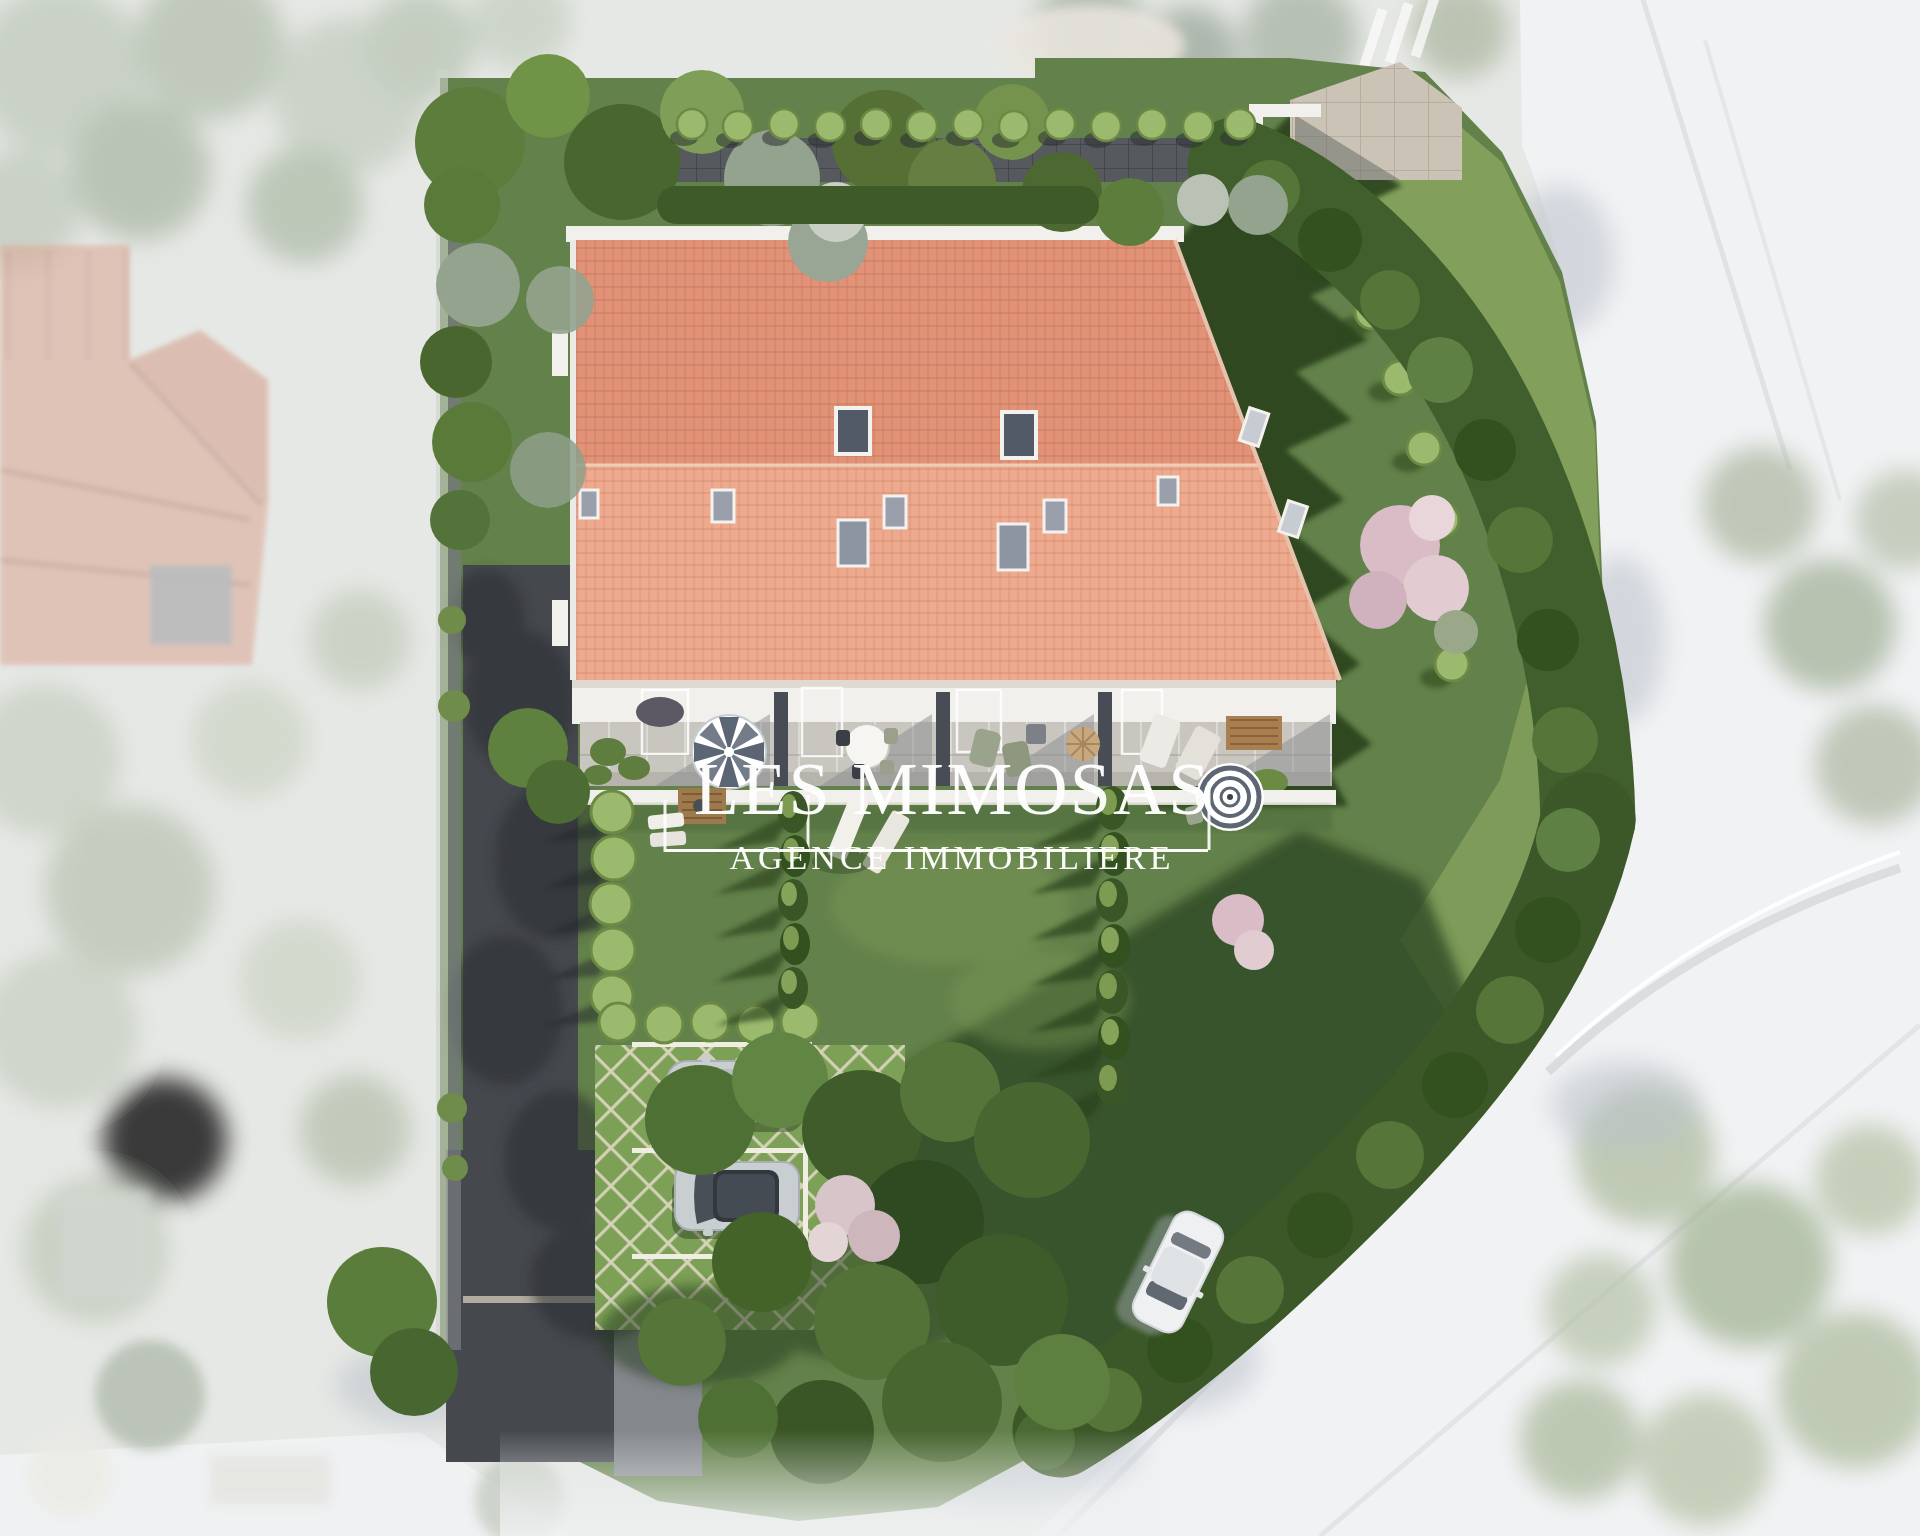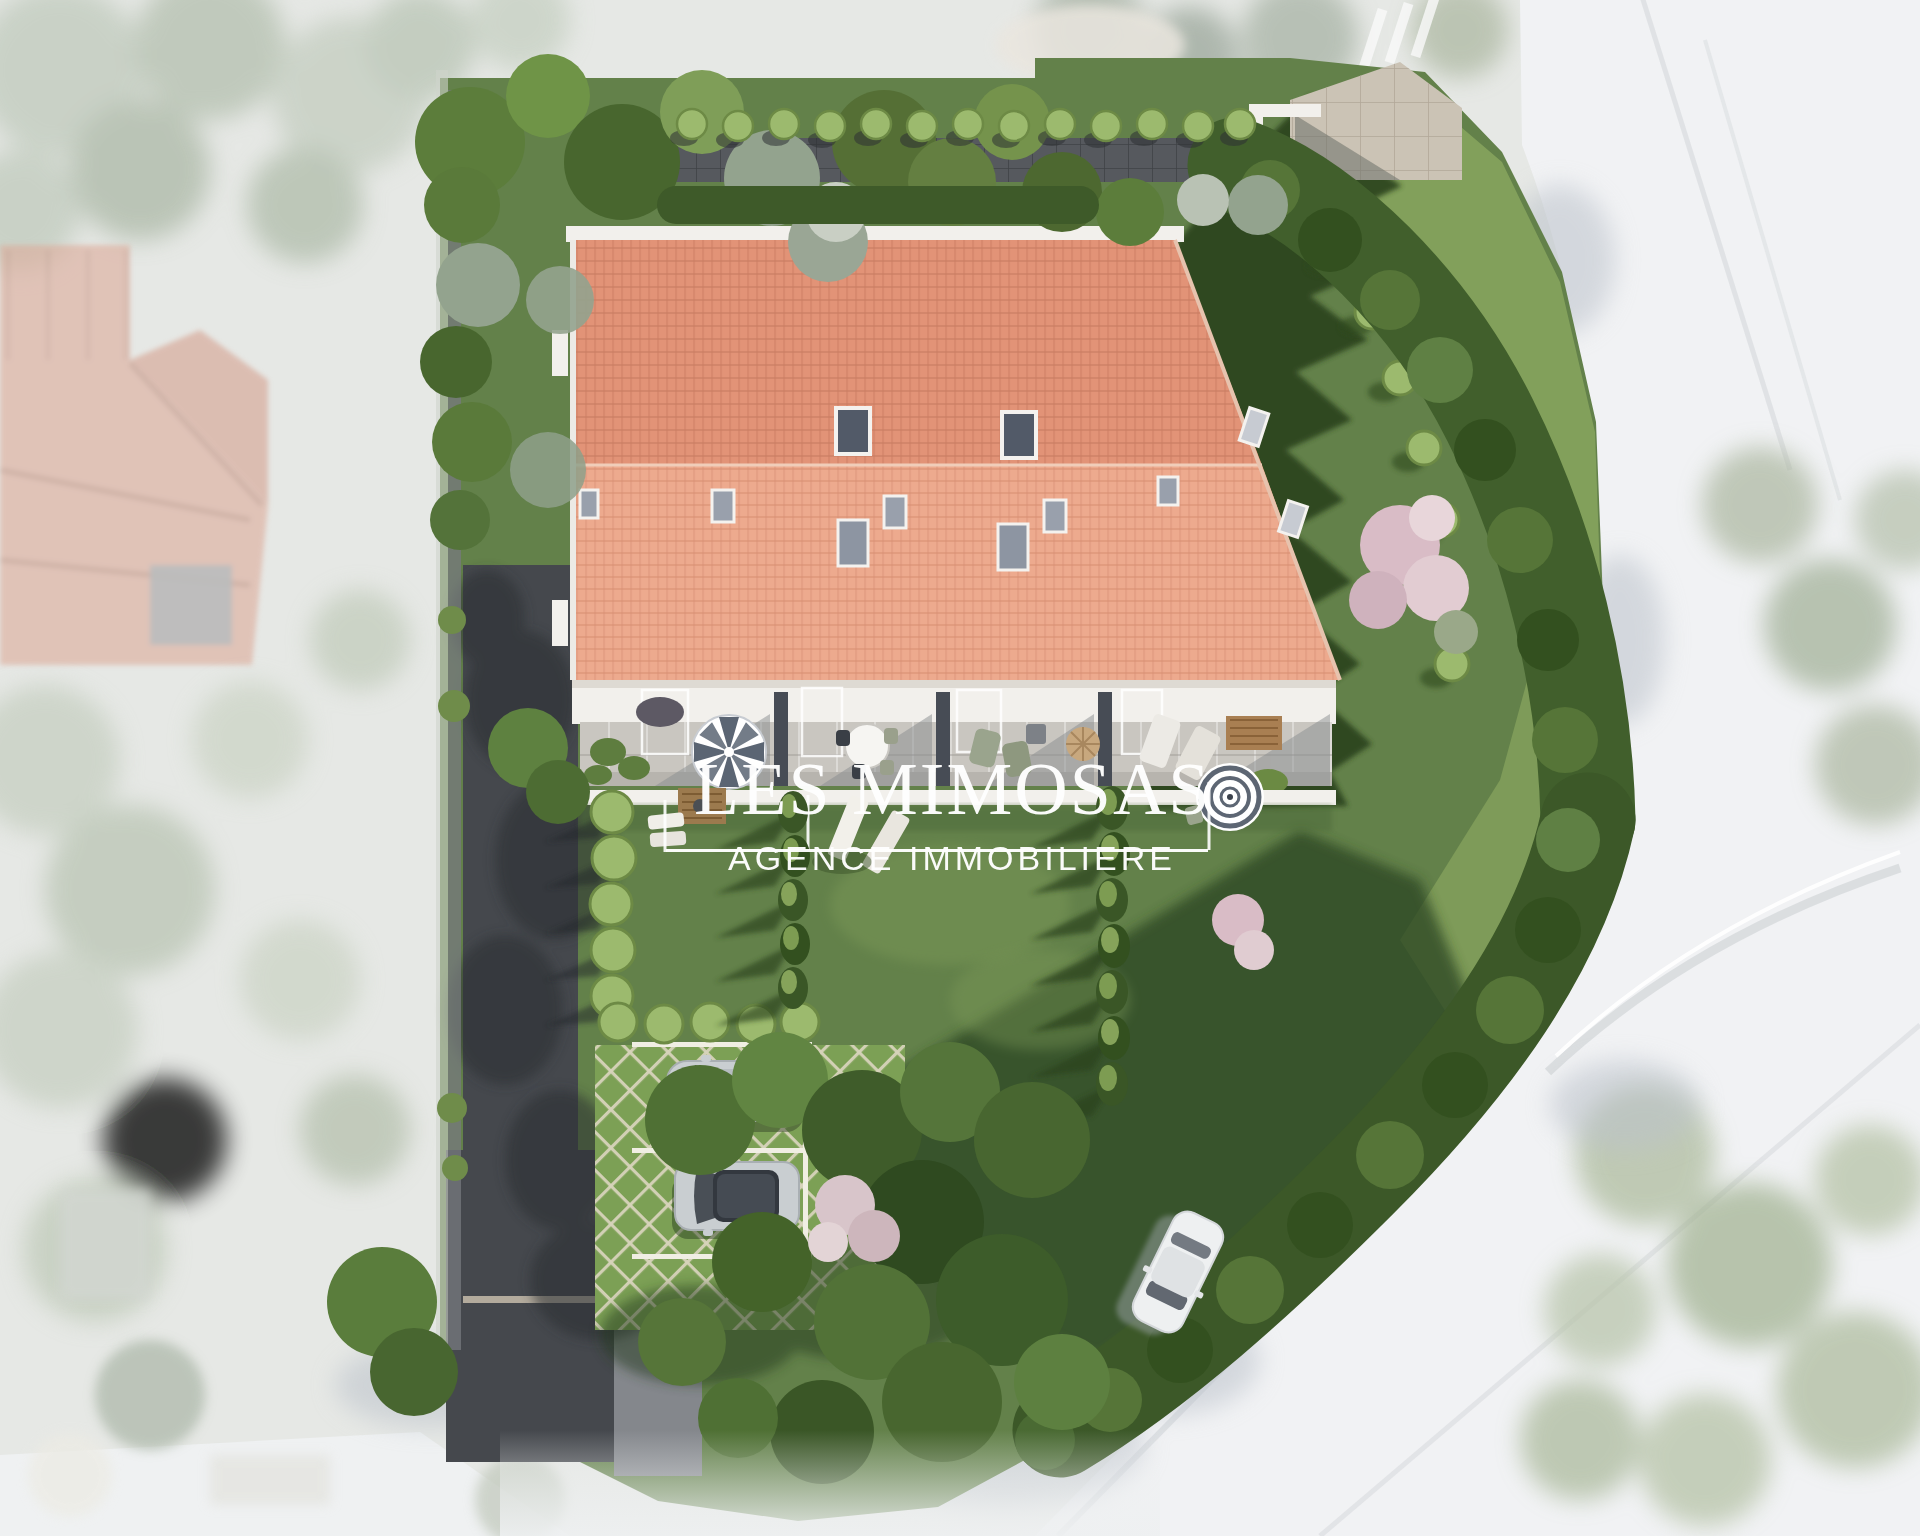--- a/index.html
+++ b/index.html
@@ -24,21 +24,21 @@
   .c-glass{fill:var(--car-glass)}
   .c-ru{fill:var(--roof-upper)}
   .c-rl{fill:var(--roof-lower)}
   
   .wm{position:absolute;left:0;top:0;width:100%;height:100%;pointer-events:none;}
   .wm-title{position:absolute;left:50%;top:752px;transform:translateX(-51.4%);margin:0;
     font-family:"Liberation Serif",serif;font-weight:400;font-size:74px;line-height:1;
     letter-spacing:2px;color:var(--watermark);white-space:nowrap;opacity:.97;}
   .wm-line{position:absolute;left:666px;top:849px;width:542px;height:3px;background:var(--watermark);opacity:.97;}
   .wm-sub{position:absolute;left:50%;top:841px;transform:translateX(-51.8%);margin:0;
-    font-family:Liberation Sans, sans-serif;font-weight:400;font-size:34px;line-height:1;
+    font-family:Liberation Serif, serif;font-weight:400;font-size:34px;line-height:1;
     letter-spacing:4px;color:var(--watermark);white-space:nowrap;opacity:.97;}
 </style>
 </head>
 <body>
 
 <div class="stage">
 <svg width="1920" height="1536" viewBox="0 0 1920 1536">
   <defs>
     <filter id="b2">
           <feGaussianBlur stdDeviation="2.5"></feGaussianBlur>

